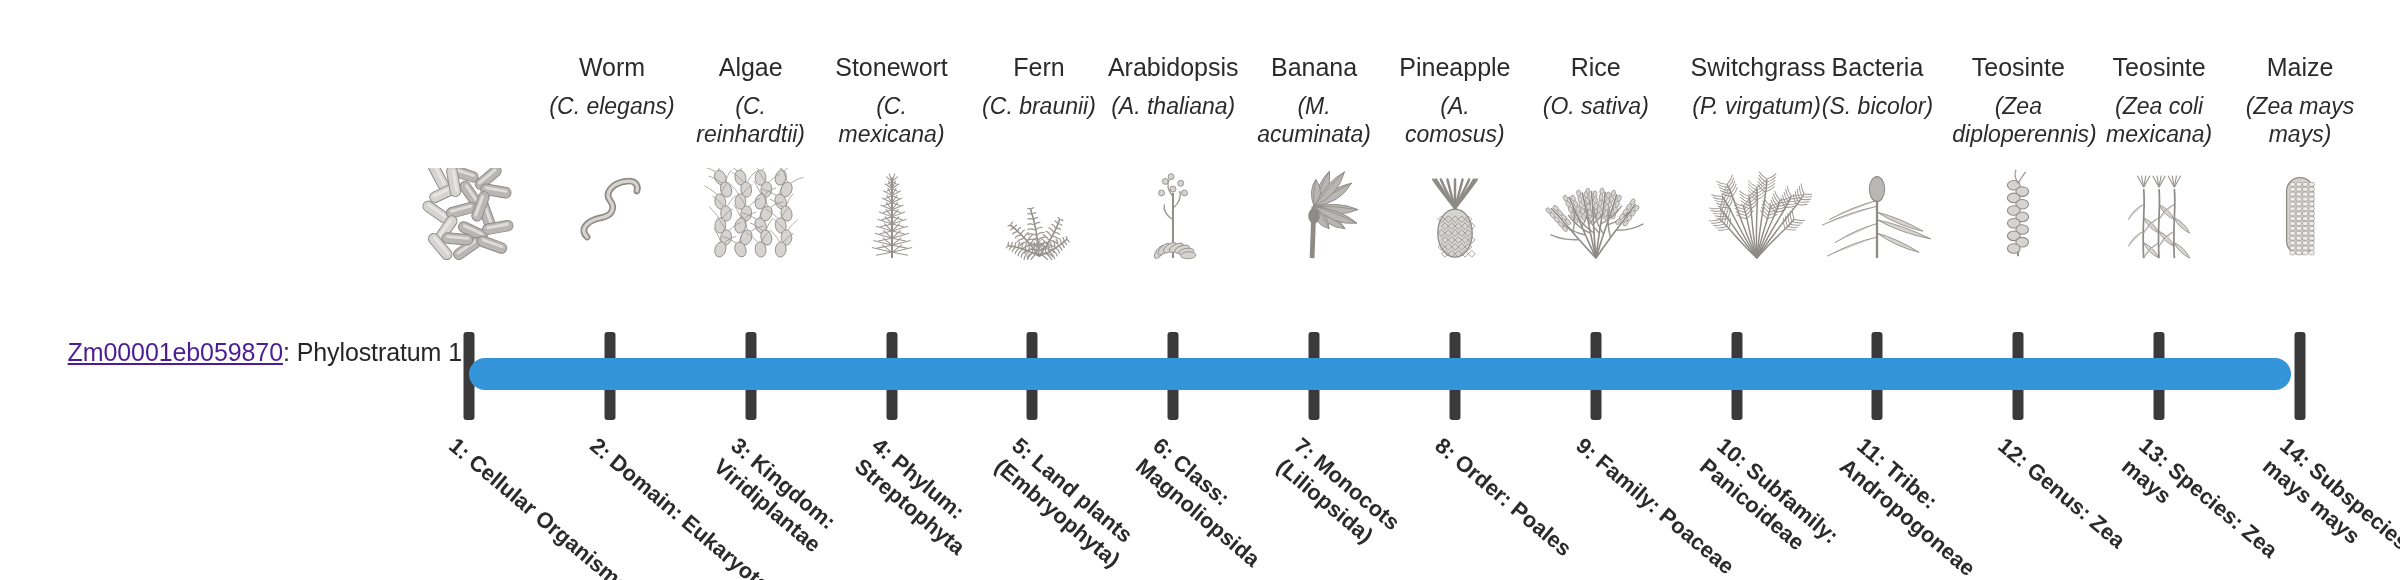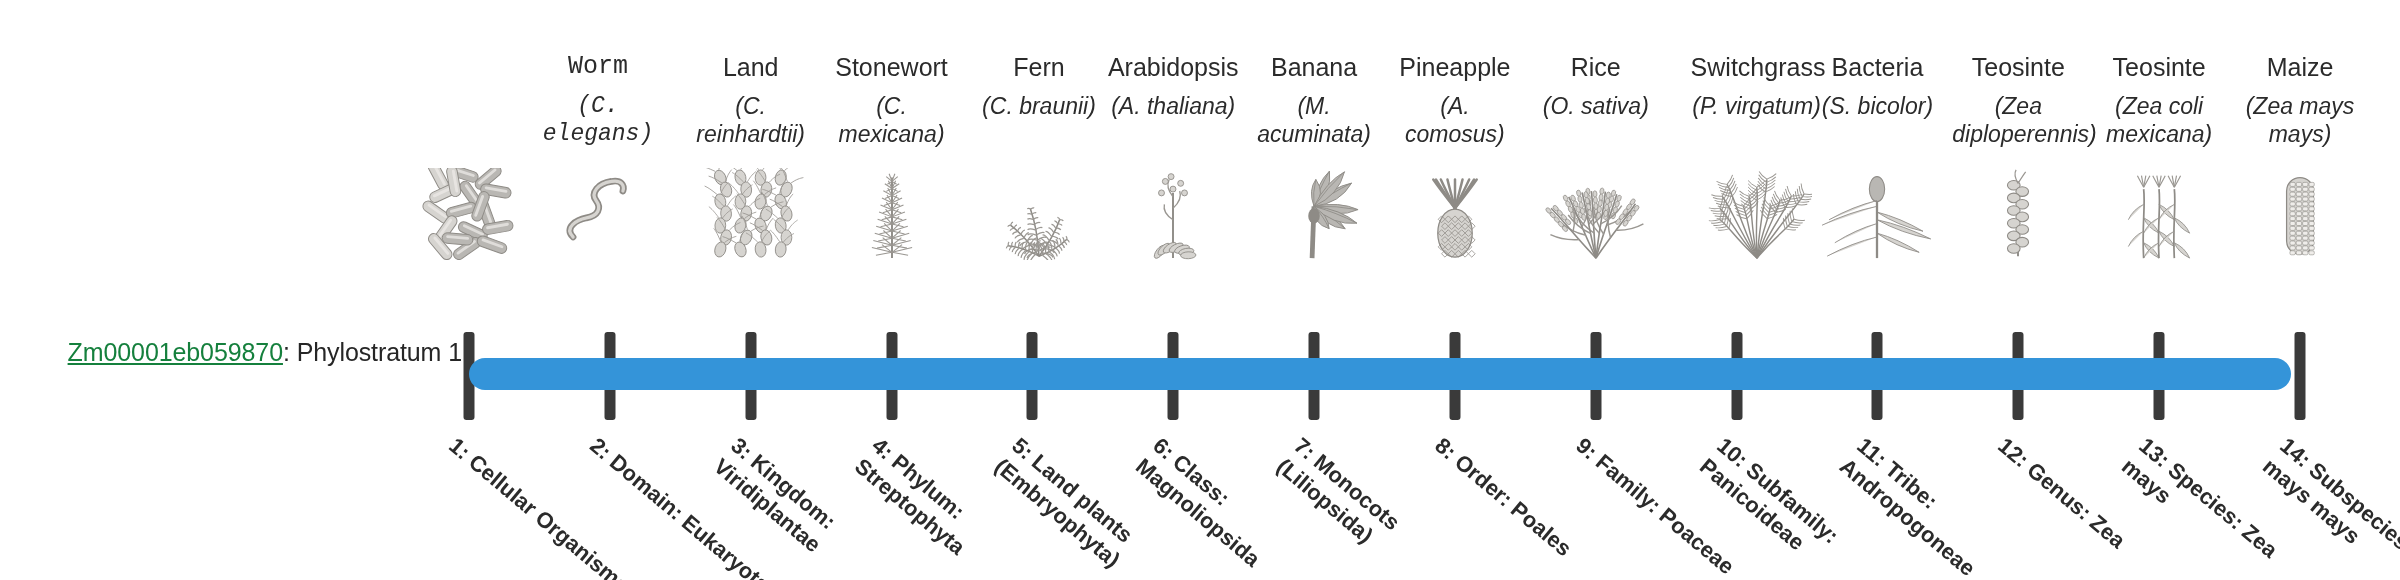--- a/index.html
+++ b/index.html
@@ -26,21 +26,21 @@
     left: 0px;
     top: 338px;
     width: 462px;
     text-align: right;
     font-size: 25px;
     color: #262626;
     white-space: nowrap;
     letter-spacing: -0.1px;
   }
   #row-label .gene-link {
-    color: #15803d;
+    color: #4c1d95;
     text-decoration: underline;
     text-underline-offset: 2px;
     cursor: pointer;
   }
 
   
   #columns {
     position: absolute;
     left: 462px;
     top: 0px;
@@ -209,37 +209,37 @@
         </g>
             <g transform="translate(34,74) rotate(5)">
           <rect x="-16" y="-5.5" width="32" height="11" rx="5.5" fill="#b9b7b3" stroke="#8e8b86" stroke-width="1"></rect>
           <rect x="-12" y="-3" width="24" height="3" rx="1.5" fill="#eceae7" opacity="0.75"></rect>
         </g>
           </svg>
         </div>
       </div>
       <div class="tick" style="left: 7px;"></div>
       <div class="stratum" style="left: -1px;"><span>1:</span> <span>Cellular Organisms</span></div>
-      <div class="col" style="left: 70px; width: 132px; font-family: Liberation Mono, monospace;">
+      <div class="col" style="left: 84px; width: 132px;">
         <div class="col-head">
           <span class="common-name">Worm</span>
           <span class="sci-name">(C. elegans)</span>
         </div>
         <div class="organism">
           <svg viewBox="0 0 92 96">
         <path d="M20 72 C10 62 24 54 34 52 C46 50 50 42 44 34 C38 26 46 16 60 14 C70 12 74 18 72 24" fill="none" stroke="#8e8b86" stroke-width="7" stroke-linecap="round"></path>
         <path d="M20 72 C10 62 24 54 34 52 C46 50 50 42 44 34 C38 26 46 16 60 14 C70 12 74 18 72 24" fill="none" stroke="#d6d4d0" stroke-width="3.4" stroke-linecap="round"></path>
       </svg>
         </div>
       </div>
       <div class="tick" style="left: 147.846px;"></div>
       <div class="stratum" style="left: 139.846px;"><span>2:</span> <span>Domain: Eukaryota</span></div>
       <div class="col" style="left: 222.692px; width: 132px;">
         <div class="col-head">
-          <span class="common-name">Land</span>
+          <span class="common-name">Algae</span>
           <span class="sci-name">(C. reinhardtii)</span>
         </div>
         <div class="organism">
           <svg viewBox="0 0 92 96">
             <g transform="translate(14,10) rotate(-25)">
             <ellipse cx="0" cy="0" rx="5.6" ry="8" fill="#d6d4d0" stroke="#8e8b86" stroke-width="0.9"></ellipse>
             <path d="M-2 -8 C-7 -14 -10 -17 -13 -19" fill="none" stroke="#9a9792" stroke-width="0.8"></path>
             <path d="M2 -8 C6 -14 9 -16 12 -18" fill="none" stroke="#9a9792" stroke-width="0.8"></path>
           </g>
             <g transform="translate(35,10) rotate(-12)">

